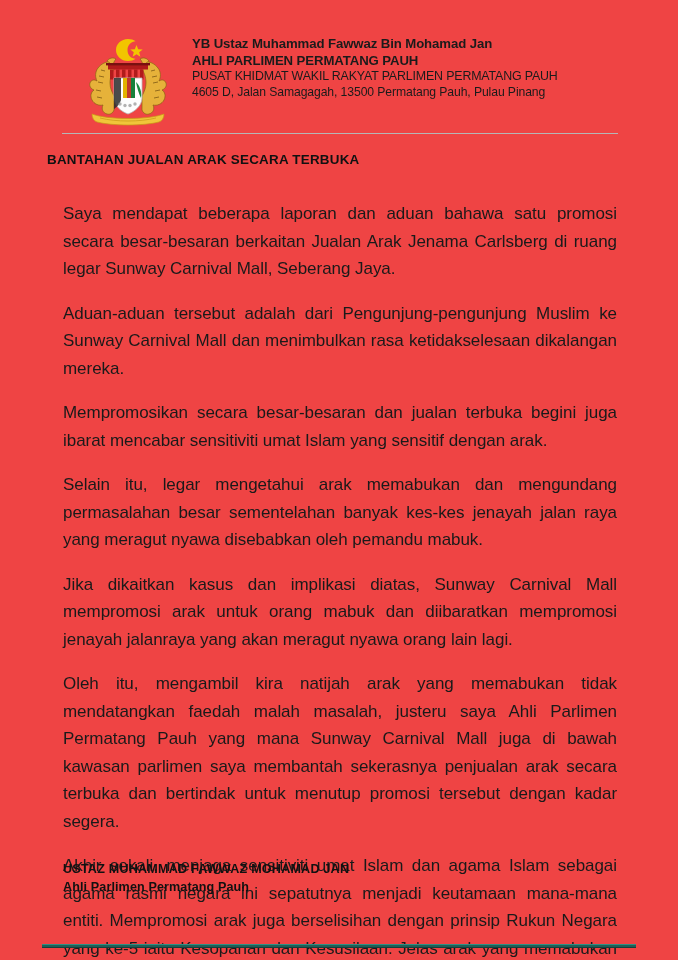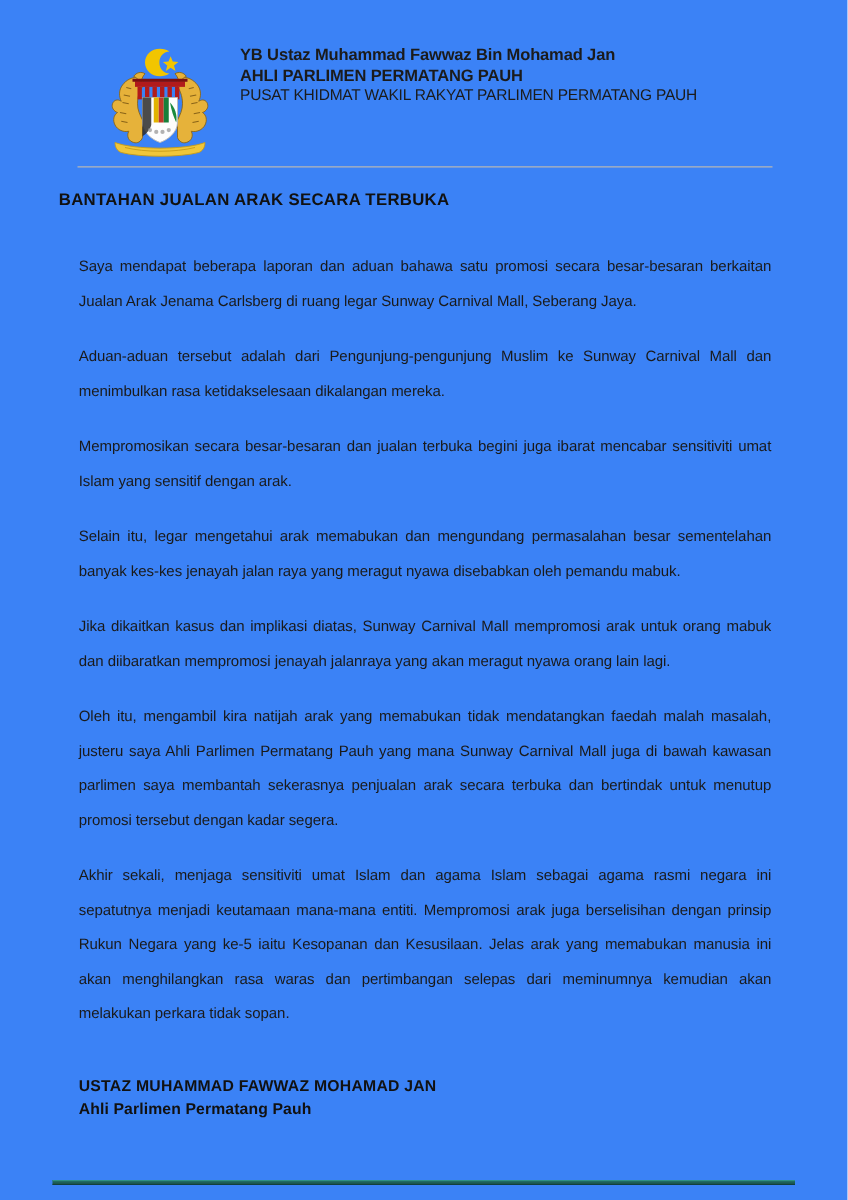--- a/index.html
+++ b/index.html
@@ -13,21 +13,21 @@
     height: 960px;
     position: relative;
     font-family: "Liberation Sans", sans-serif;
     color: #1a1a1a;
     overflow: hidden;
   }
 
   .page {
     position: absolute;
     inset: 0;
-    background: #3b82f6;
+    background: #ef4444;
   }
 
   
   .letterhead {
     position: absolute;
     left: 0;
     top: 32px;
     width: 678px;
     display: flex;
     align-items: flex-start;
@@ -108,21 +108,21 @@
   }
 
   
   .body-block {
     position: absolute;
     left: 63px;
     top: 200px;
     width: 554px;
   }
   .para {
-    font-size: 12px;
+    font-size: 17px;
     line-height: 27.5px;
     text-align: justify;
     text-justify: inter-word;
     color: #1a1a1a;
     margin: 0 0 17px 0;
     letter-spacing: -0.05px;
   }
   .para:last-child { margin-bottom: 0; }
 
   
@@ -232,20 +232,21 @@
           <path d="M16 80 C32 86 72 86 88 80 C88 84 86 87 83 88 C68 92 36 92 21 88 C18 87 16 84 16 80 Z" fill="#f0c63a" stroke="#c79a16" stroke-width="0.7"></path>
           <path d="M24 84 C40 88 64 88 80 84" stroke="#c79a16" stroke-width="0.7" fill="none"></path>
         </g>
       </svg>
     </div>
 
     <div class="letterhead-text">
       <div class="lh-line lh-name">YB Ustaz Muhammad Fawwaz Bin Mohamad Jan</div>
       <div class="lh-line lh-role">AHLI PARLIMEN PERMATANG PAUH</div>
       <div class="lh-line lh-office">PUSAT KHIDMAT WAKIL RAKYAT PARLIMEN PERMATANG PAUH</div>
+      <div class="lh-line lh-address">4605 D, Jalan Samagagah, 13500 Permatang Pauh, Pulau Pinang</div>
     </div>
   </div>
 
   <div class="header-rule"></div>
 
   <div class="doc-title">BANTAHAN JUALAN ARAK SECARA TERBUKA</div>
 
   <div class="body-block">
     <p class="para">Saya mendapat beberapa laporan dan aduan bahawa satu promosi secara besar-besaran berkaitan Jualan Arak Jenama Carlsberg di ruang legar Sunway Carnival Mall, Seberang Jaya.</p>
     <p class="para">Aduan-aduan tersebut adalah dari Pengunjung-pengunjung Muslim ke Sunway Carnival Mall dan menimbulkan rasa ketidakselesaan dikalangan mereka.</p>

